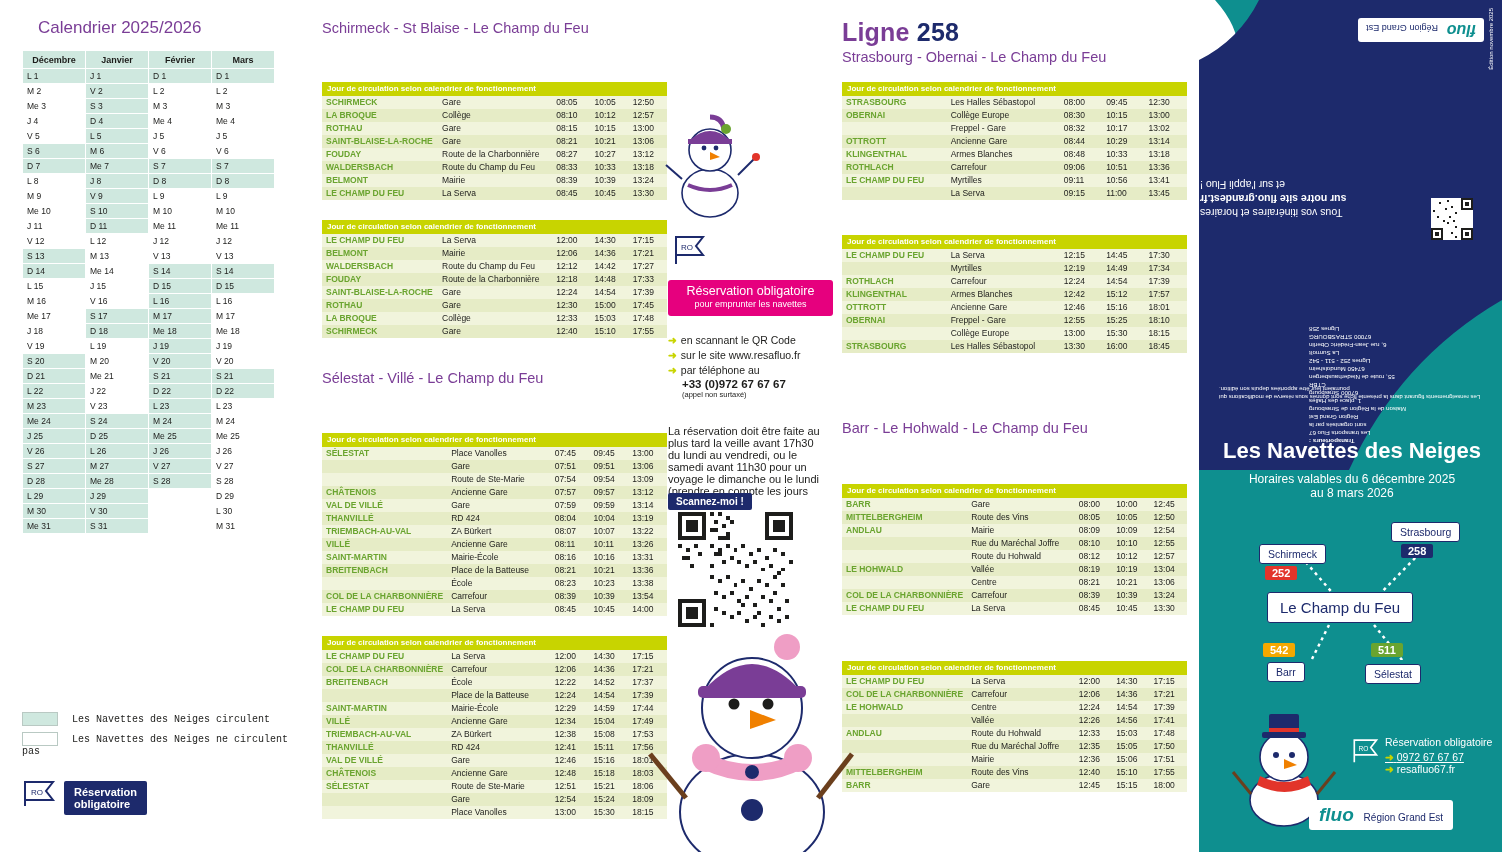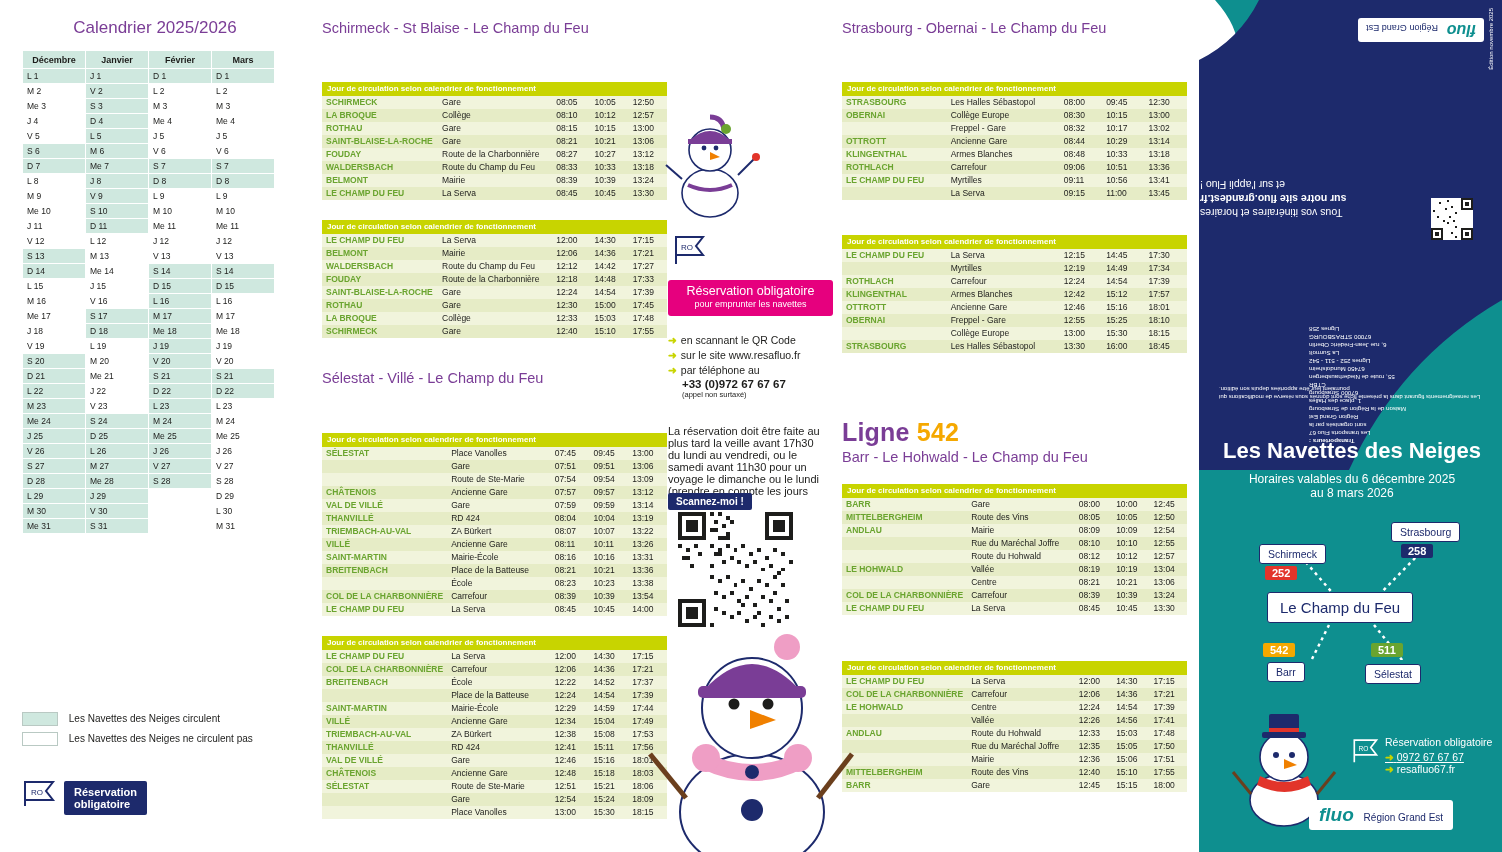--- a/index.html
+++ b/index.html
@@ -73,21 +73,21 @@
   .nodeBox{
     background:#ffffff;border:1px solid #1d2a6c;border-radius:3px;
     font-size:10.5px;color:#1d2a6c;padding:3px 8px;text-align:center;white-space:nowrap;
   }
   .nodeBig{font-size:15px;padding:6px 12px;}
   .tag{font-size:11px;font-weight:bold;color:#ffffff;padding:1px 7px;border-radius:2px;display:inline-block;}
 </style>
 </head>
 <body>
 
-<div class="abs" style="left:20px;top:18px;width:270px;text-align:center;">
+<div class="abs" style="left:38px;top:18px;width:270px;">
   <div class="calTitle">Calendrier 2025/2026</div>
 </div>
 <table class="cal abs" style="left:22px;top:50px;">
   <thead>
       <tr>
     <th>Décembre</th>
     <th>Janvier</th>
     <th>Février</th>
     <th>Mars</th>
   </tr>
@@ -275,21 +275,21 @@
       </tr>
       <tr>
         <td class="on">Me 31</td>
         <td class="on">S 31</td>
         <td></td>
         <td>M 31</td>
       </tr>
     </tbody>
 </table>
 
-<div class="abs" style="left:22px;top:712px;width:280px;">
+<div class="abs" style="left:22px;top:712px;width:280px;font-family:Liberation Mono, monospace;">
   <div style="margin-bottom:6px;">
     <span class="legendBox on"></span>
     <span style="margin-left:8px;font-size:10px;">Les Navettes des Neiges circulent</span>
   </div>
   <div>
     <span class="legendBox"></span>
     <span style="margin-left:8px;font-size:10px;">Les Navettes des Neiges ne circulent pas</span>
   </div>
 </div>
 
@@ -627,20 +627,21 @@
           <td class="c1">Place Vanolles</td>
           <td class="t">13:00</td>
           <td class="t">15:30</td>
           <td class="t">18:15</td>
         </tr>
       </tbody>
     </table>
 </div>
 
 <div class="abs" style="left:842px;top:18px;width:345px;">
+  <div class="lignetitle">Ligne <span class="lignenum" style="color:#1d2a6c">258</span></div>
   <div class="lignesub">Strasbourg - Obernai - Le Champ du Feu</div>
 </div>
 <div class="abs" style="left:842px;top:82px;width:345px;">
   <div class="schead">Jour de circulation selon calendrier de fonctionnement</div>
   <table class="tbl">
       <tbody>
         <tr>
           <td class="c0">STRASBOURG</td>
           <td class="c1">Les Halles Sébastopol</td>
           <td class="t">08:00</td>
@@ -757,21 +758,20 @@
           <td class="c1">Les Halles Sébastopol</td>
           <td class="t">13:30</td>
           <td class="t">16:00</td>
           <td class="t">18:45</td>
         </tr>
       </tbody>
     </table>
 </div>
 
 <div class="abs" style="left:842px;top:418px;width:345px;">
-  <div class="lignetitle">Ligne <span class="lignenum" style="color:#f5a800">542</span></div>
   <div class="lignesub">Barr - Le Hohwald - Le Champ du Feu</div>
 </div>
 <div class="abs" style="left:842px;top:484px;width:345px;">
   <div class="schead">Jour de circulation selon calendrier de fonctionnement</div>
   <table class="tbl">
       <tbody>
         <tr>
           <td class="c0">BARR</td>
           <td class="c1">Gare</td>
           <td class="t">08:00</td>

